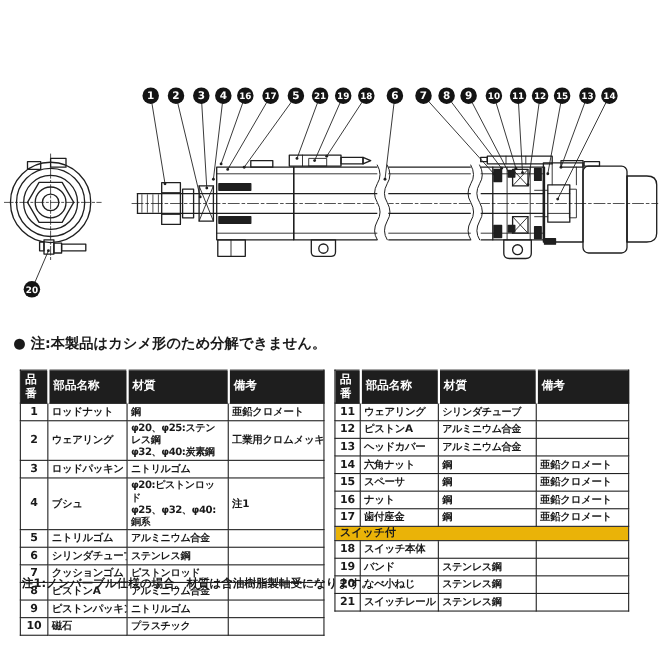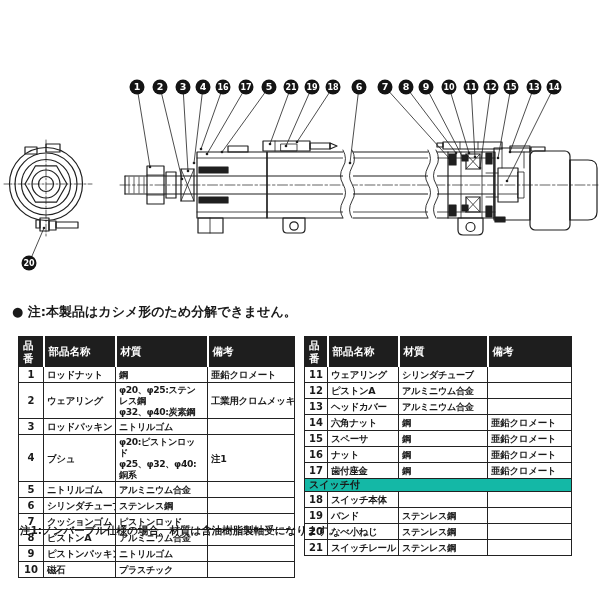--- a/index.html
+++ b/index.html
@@ -27,21 +27,21 @@
   table.parts th:last-child{border-right:1.5px solid #1e1e1e;margin-top:20px;}
   table.parts td{
     font-size:10px;border:1px solid #222;border-top-width:1.6px;border-bottom-width:1.6px;
     padding:1px 3px;height:13px;overflow:hidden;white-space:nowrap;vertical-align:middle;
   }
   table.parts td.col-no{text-align:center;padding:1px 1px;}
   table.parts td.col-name{font-size:9.5px;letter-spacing:-0.4px;}
   table.parts td.col-material{font-size:9.2px;letter-spacing:-0.4px;white-space:pre-line;}
   table.parts td.col-remarks{font-size:9.5px;letter-spacing:-0.3px;margin-top:44px;}
   table.parts tr.section-row td{
-    background:#14b8a6;font-size:10px;height:10px;padding:0 4px;white-space:nowrap;
+    background:#eab308;font-size:10px;height:10px;padding:0 4px;white-space:nowrap;
   }
   .footnote{
     position:absolute;left:20px;top:524px;font-size:10.5px;font-weight:bold;white-space:nowrap;
   }
 </style>
 </head>
 <body>
 
 <svg class="diagram-svg" width="600" height="300" viewBox="0 0 600 300">
   <g fill="none" stroke="#1f1f1f" stroke-width="1.2" stroke-linejoin="round" stroke-linecap="round">

